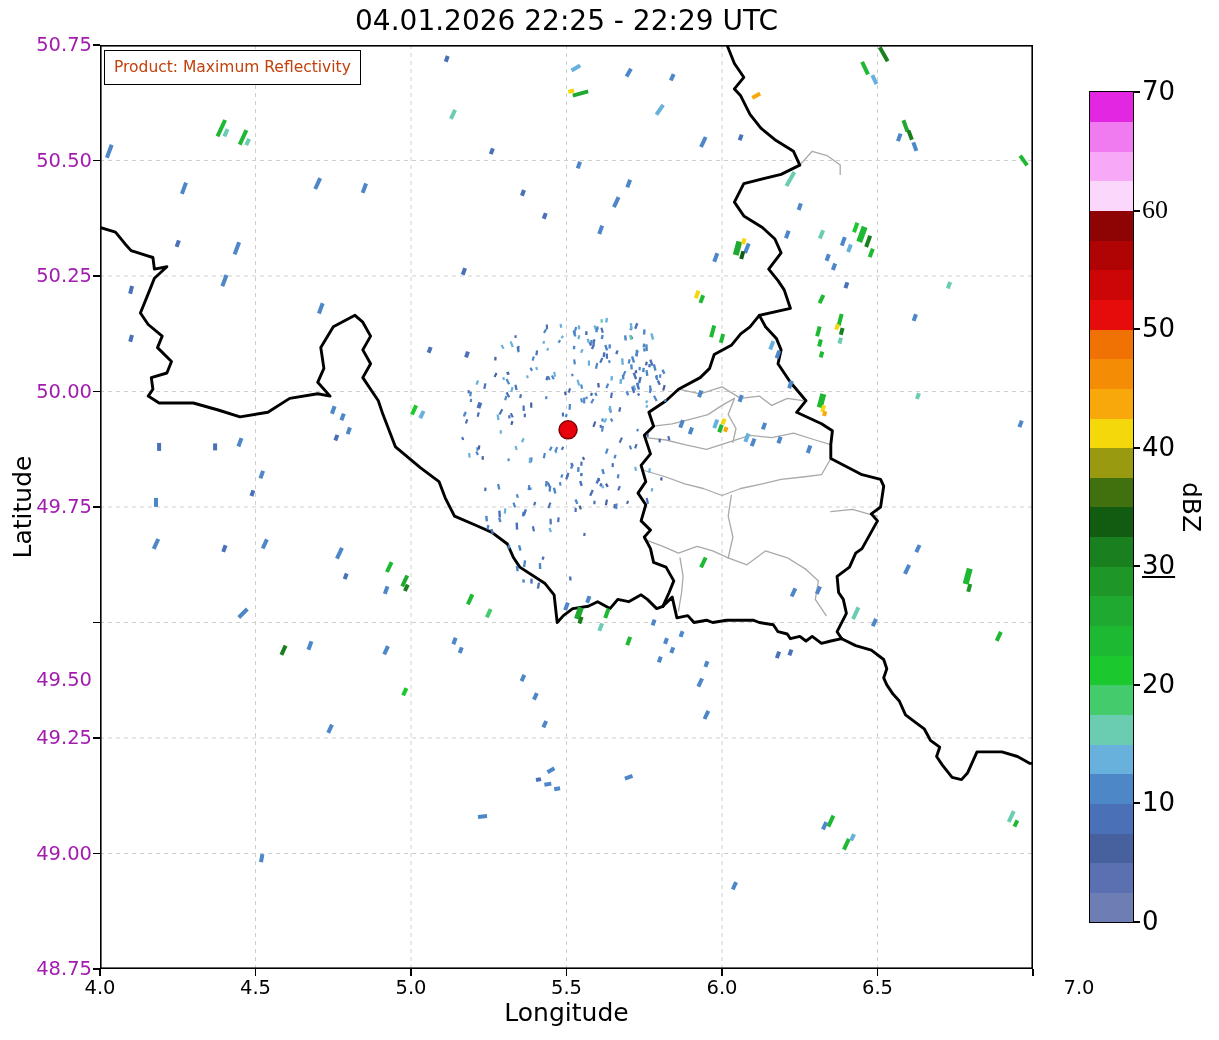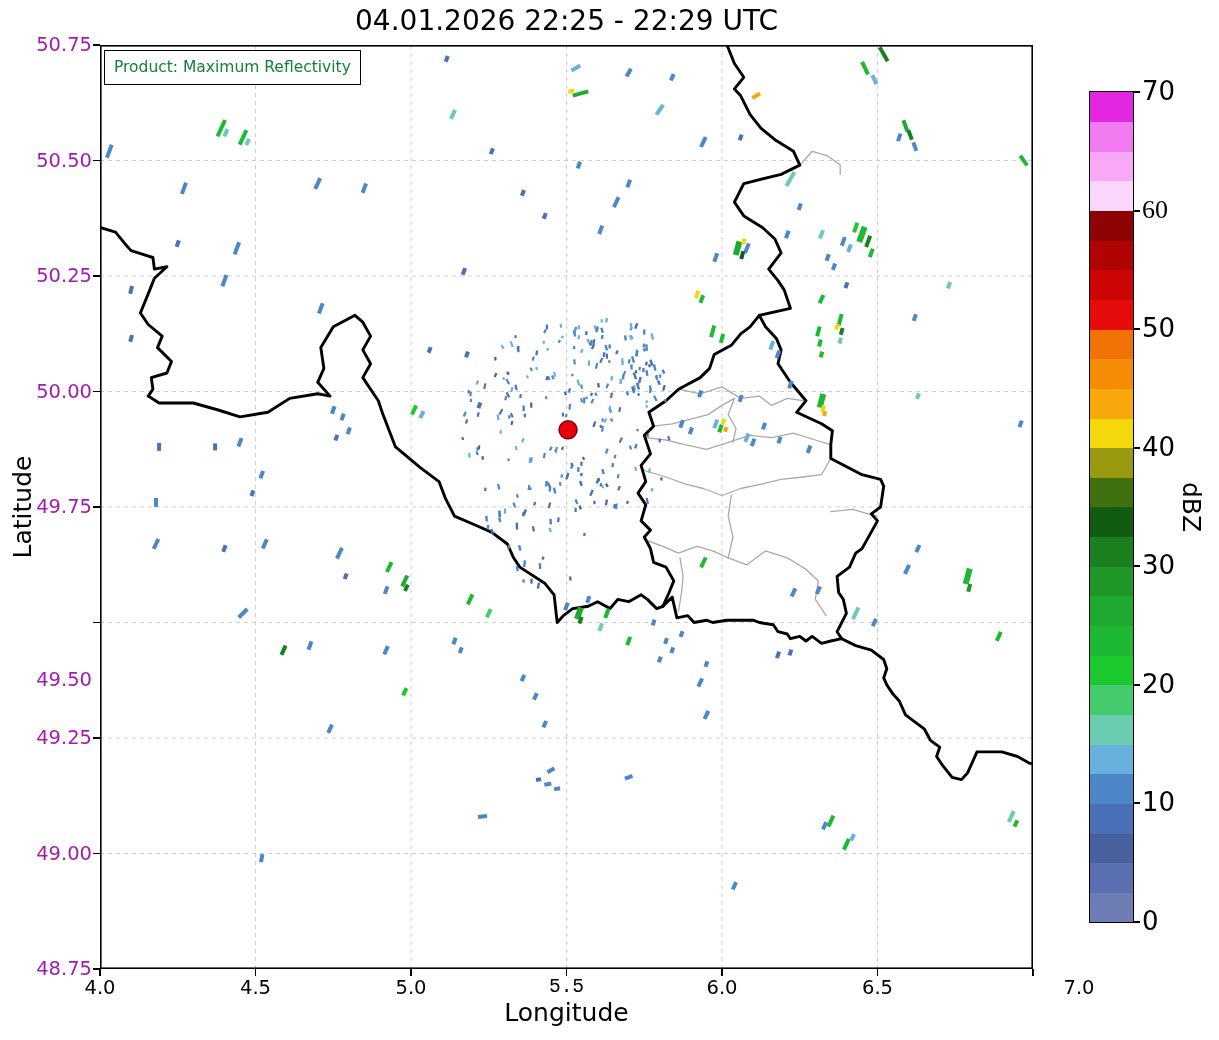--- a/index.html
+++ b/index.html
@@ -3,21 +3,21 @@
 <meta charset="utf-8">
 <style>
   html,body{margin:0;padding:0;background:#ffffff;}
   .figure{position:relative;width:1219px;height:1040px;background:#ffffff;
           font-family:"DejaVu Sans","Liberation Sans",sans-serif;overflow:hidden;}
   .title{position:absolute;left:100px;top:4px;width:933px;text-align:center;
          font-size:28px;color:#000;white-space:nowrap;}
   .plot-svg{position:absolute;left:100px;top:45px;}
   .legend-box{position:absolute;left:104px;top:50px;background:#ffffff;
               border:1.5px solid #000;padding:5px 9px 6px 9px;z-index:5;}
-  .legend-box div{font-size:15.5px;line-height:1.45;color:#15803d;white-space:nowrap;}
+  .legend-box div{font-size:15.5px;line-height:1.45;color:#c2410c;white-space:nowrap;}
   .xlabel{position:absolute;left:100px;top:998px;width:933px;text-align:center;
           font-size:25px;color:#000;}
   .ylabel{position:absolute;left:22px;top:507px;transform:translate(-50%,-50%) rotate(-90deg);
           font-size:25px;color:#000;white-space:nowrap;}
   .cbar-label{position:absolute;left:1191px;top:507px;transform:translate(-50%,-50%) rotate(90deg);
           font-size:25px;color:#000;white-space:nowrap;}
   .colorbar{position:absolute;left:1090px;top:92px;width:43px;height:830px;
             outline:1.3px solid #000;}
   .cbar-seg{position:absolute;left:0;width:43px;}
   .cbar-tick{position:absolute;width:7px;height:2px;background:#000;left:1133px;}
@@ -495,21 +495,21 @@
     </svg>
 
   <div id="ticks">
       <div class="tickmark-x" style="left: 99.2px;"></div>
       <div class="xticklabel" style="left: 65px;">4.0</div>
       <div class="tickmark-x" style="left: 254.7px;"></div>
       <div class="xticklabel" style="left: 220.5px;">4.5</div>
       <div class="tickmark-x" style="left: 410.2px;"></div>
       <div class="xticklabel" style="left: 376px;">5.0</div>
       <div class="tickmark-x" style="left: 565.7px;"></div>
-      <div class="xticklabel" style="left: 531.5px; font-family: Liberation Mono, monospace;">5.5</div>
+      <div class="xticklabel" style="left: 531.5px;">5.5</div>
       <div class="tickmark-x" style="left: 721.2px;"></div>
       <div class="xticklabel" style="left: 687px;">6.0</div>
       <div class="tickmark-x" style="left: 876.7px;"></div>
       <div class="xticklabel" style="left: 842.5px;">6.5</div>
       <div class="tickmark-x" style="left: 1032.2px;"></div>
       <div class="xticklabel" style="left: 1044px;">7.0</div>
       <div class="tickmark-y" style="top: 968.2px;"></div>
       <div class="yticklabel" style="top: 957px;">48.75</div>
       <div class="tickmark-y" style="top: 852.7px;"></div>
       <div class="yticklabel" style="top: 841.5px;">49.00</div>
@@ -563,21 +563,21 @@
       <div class="cbar-seg" style="top: 0px; height: 30.1429px; background: rgb(226, 38, 226);"></div>
     </div>
   <div id="cbarticks">
       <div class="cbar-tick" style="top: 921px;"></div>
       <div class="cbar-ticklabel" style="top: 906px;">0</div>
       <div class="cbar-tick" style="top: 802.429px;"></div>
       <div class="cbar-ticklabel" style="top: 787.429px;">10</div>
       <div class="cbar-tick" style="top: 683.857px;"></div>
       <div class="cbar-ticklabel" style="top: 668.857px;">20</div>
       <div class="cbar-tick" style="top: 565.286px;"></div>
-      <div class="cbar-ticklabel" style="top: 550.286px;">30</div>
+      <div class="cbar-ticklabel" style="top: 550.286px; text-decoration: underline;">30</div>
       <div class="cbar-tick" style="top: 446.714px;"></div>
       <div class="cbar-ticklabel" style="top: 431.714px;">40</div>
       <div class="cbar-tick" style="top: 328.143px;"></div>
       <div class="cbar-ticklabel" style="top: 313.143px;">50</div>
       <div class="cbar-tick" style="top: 209.571px;"></div>
       <div class="cbar-ticklabel" style="top: 194.571px; font-family: Liberation Serif, serif;">60</div>
       <div class="cbar-tick" style="top: 91px;"></div>
       <div class="cbar-ticklabel" style="top: 76px;">70</div>
     </div>
   <div class="cbar-label">dBZ</div>

